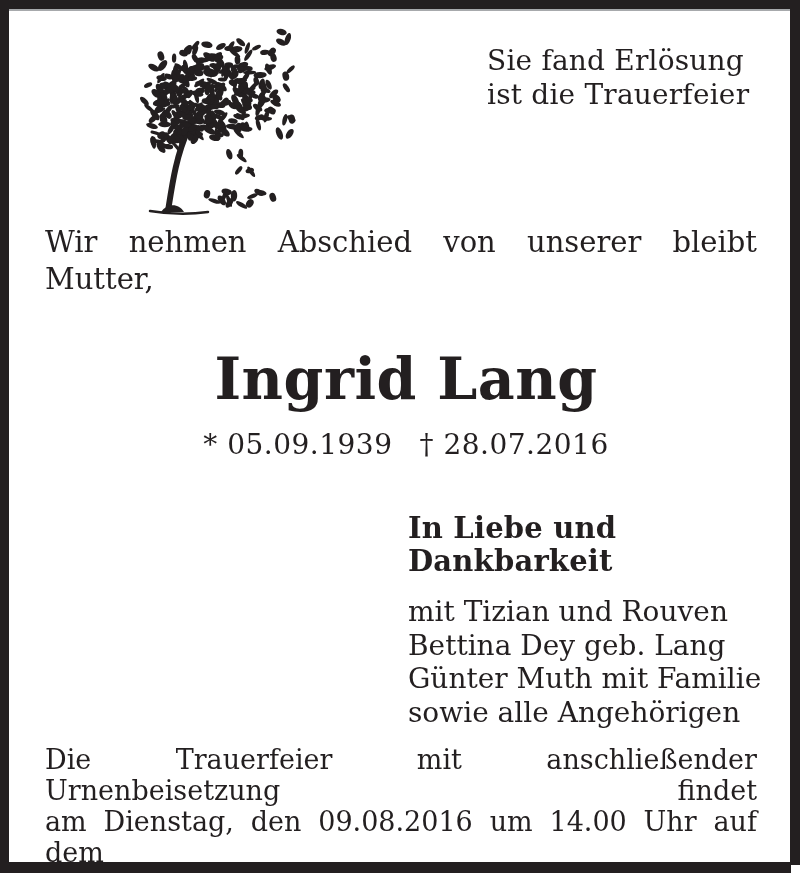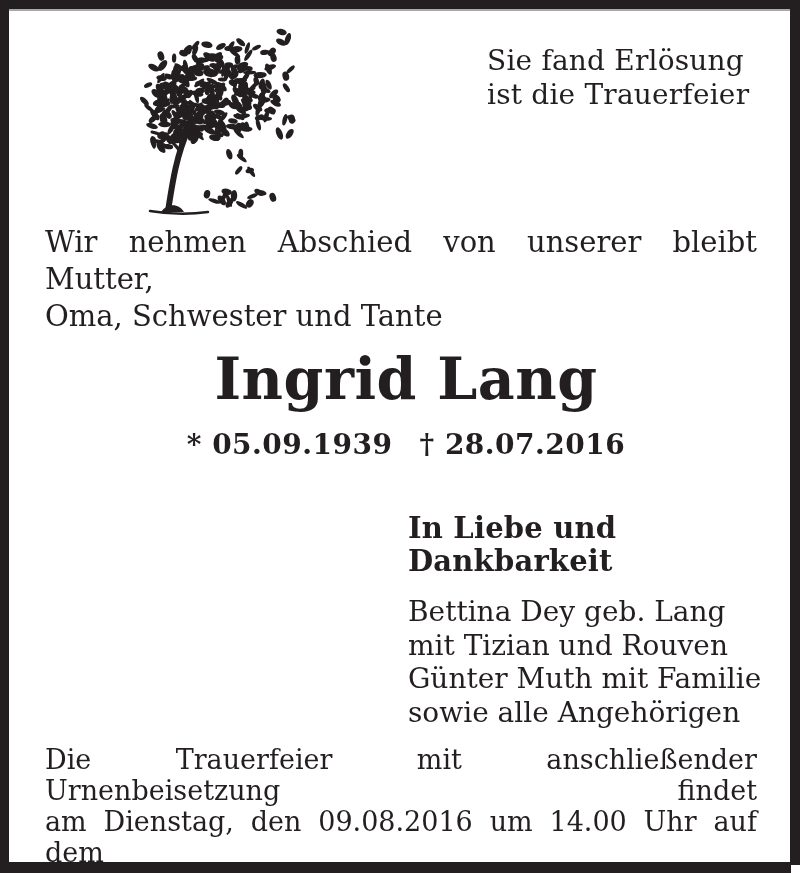--- a/index.html
+++ b/index.html
@@ -40,21 +40,21 @@
   .justify-full{text-align:justify;text-align-last:justify;}
 
   .name-block{
     position:absolute;left:45px;right:33px;top:346px;
     text-align:center;
   }
   .deceased-name{
     font-size:57px;font-weight:bold;line-height:1.15;letter-spacing:.5px;
   }
   .dates{
-    margin-top:16px;font-size:28px;font-weight:bold;letter-spacing:.5px;
+    margin-top:16px;font-size:28px;font-weight:normal;letter-spacing:.5px;
   }
   .dates .death{margin-left:27px;}
 
   .closing{
     position:absolute;left:408px;top:512px;
     font-size:28px;line-height:33px;
   }
   .closing-heading{font-weight:bold;font-size:29px;letter-spacing:.2px;}
   .mourners{margin-top:17px;line-height:33.5px;}
 
@@ -423,35 +423,34 @@
     </svg>
   </div>
 
   <div class="verse">
     <div>Sie fand Erlösung</div>
     <div>ist die Trauerfeier</div>
   </div>
 
   <div class="intro">
     <div class="justify-full">Wir nehmen Abschied von unserer bleibt Mutter,</div>
-    <div>Oma, Schwester und Tante</div>
   </div>
 
   <div class="name-block">
     <div class="deceased-name">Ingrid Lang</div>
     <div class="dates">
       <span class="birth">* 05.09.1939</span><span class="death">† 28.07.2016</span>
     </div>
   </div>
 
   <div class="closing">
     <div class="closing-heading">In Liebe und Dankbarkeit</div>
     <div class="mourners">
+      <div>mit Tizian und Rouven</div>
       <div>Bettina Dey geb. Lang</div>
-      <div>mit Tizian und Rouven</div>
       <div>Günter Muth mit Familie</div>
       <div>sowie alle Angehörigen</div>
     </div>
   </div>
 
   <div class="funeral">
     <div class="justify-full">Die Trauerfeier mit anschließender Urnenbeisetzung findet</div>
     <div class="justify-full">am Dienstag, den 09.08.2016 um 14.00 Uhr auf dem</div>
     <div>Friedhof in Erfelden statt.</div>
   </div>

